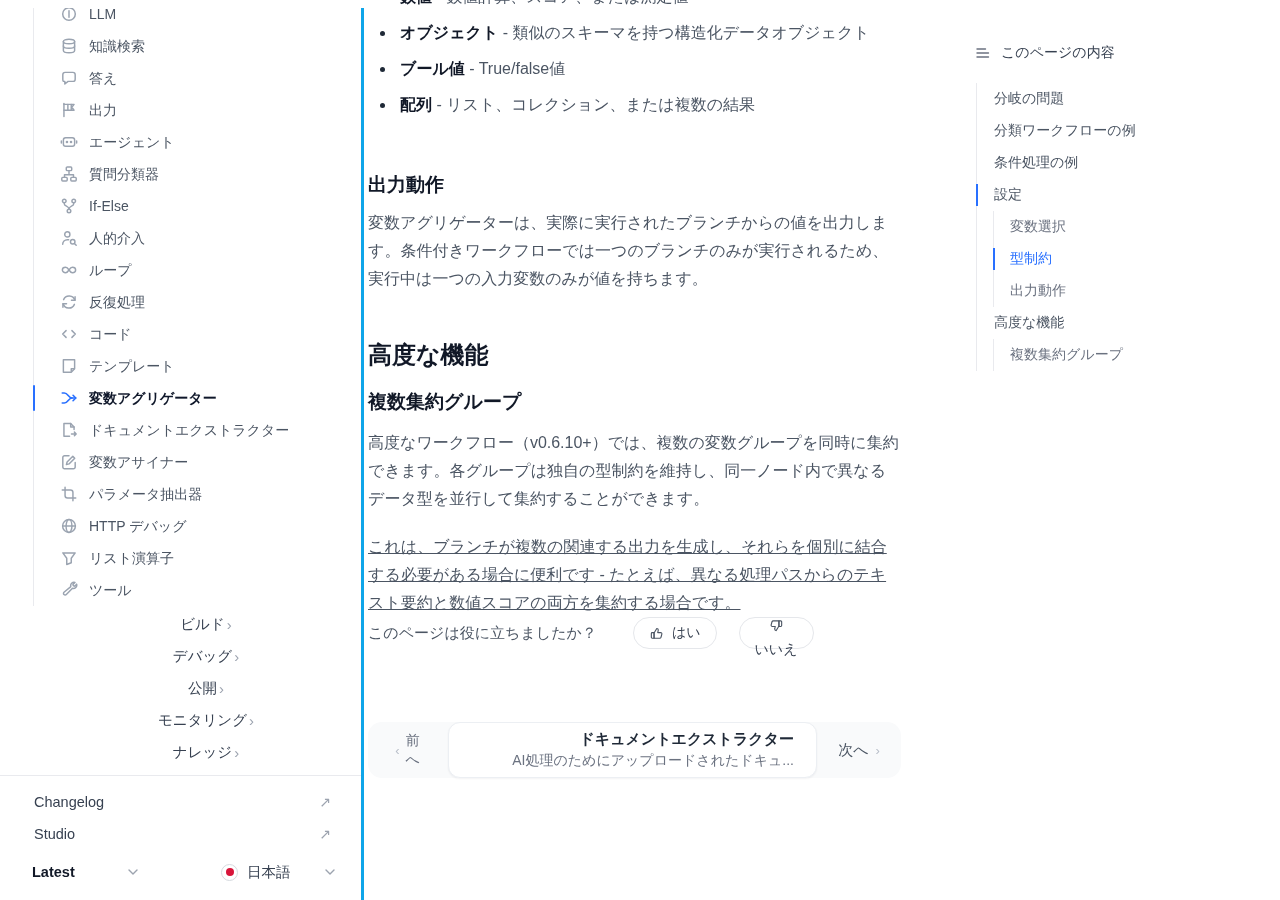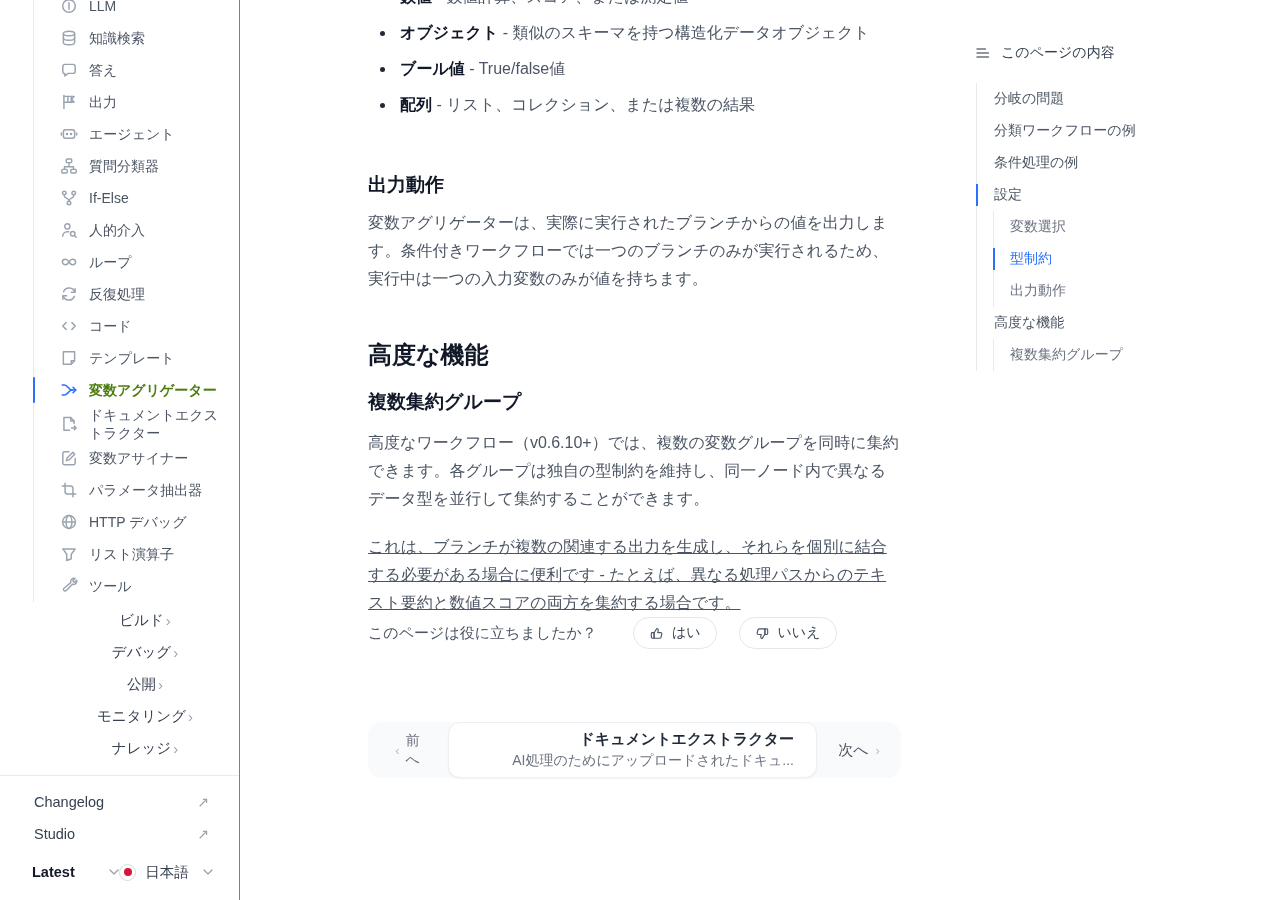--- a/index.html
+++ b/index.html
@@ -2,28 +2,28 @@
 <html><head>
 <meta charset="utf-8">
 <style>
   * { margin:0; padding:0; box-sizing:border-box; }
   html,body { width:1280px; height:900px; background:#fff; overflow:hidden;
     font-family:"Liberation Sans","DejaVu Sans",sans-serif; }
   ul { list-style:none; }
   svg { display:block; }
 
   
-  .sidebar { position:absolute; left:0; top:0; bottom:0; width:240px; background:#fff;
-    border-right:1px solid #0ea5e9; overflow:hidden; }
+  .sidebar { position:absolute; left:0; top:8px; bottom:0; width:364px; background:#fff;
+    border-right:3px solid #0ea5e9; overflow:hidden; }
   .nav-nodes { margin:-10px 0 0 33px; border-left:1px solid #e9eaee; }
   .node { display:flex; align-items:center; min-height:32px; padding:0 10px 0 26px; gap:11px;
     font-size:14px; color:#4b5563; cursor:pointer; position:relative; line-height:18px; }
   .node .nicon { width:18px; height:18px; flex:0 0 18px; color:#9aa3b0; }
   .node .nicon svg { width:100%; height:100%; }
-  .node.active { color:#4d7c0f; font-weight:600; }
+  .node.active { color:#0f172a; font-weight:600; }
   .node.active .nicon { color:#2970ff; }
   .node.active::before { content:""; position:absolute; left:-1px; top:3px; bottom:3px;
     width:2px; background:#2970ff; border-radius:1px; }
   .nav-sections { margin-top:2px; }
   .section-item { height:32px; display:flex; align-items:center; padding-left:51px; gap:2px;
     font-size:14.5px; color:#374151; cursor:pointer;justify-content:center; }
   .section-item .chev { color:#9ca3af; font-size:15px; line-height:1; }
   .sidebar-footer { position:absolute; left:0; right:0; bottom:0; background:#fff;
     border-top:1px solid #e9eaee; padding:10px 0 10px; }
   .flink { height:32px; display:flex; align-items:center; justify-content:space-between;
@@ -54,21 +54,21 @@
   h2.main-h { margin-top:46px; font-size:24px; line-height:32px; font-weight:700; color:#111827; }
   h3.sub-h2 { margin-top:17px; font-size:19px; line-height:28px; font-weight:700; color:#111827; }
   .content p { font-size:16px; line-height:28px; color:#4b5563; }
   .p1 { margin-top:10px; } .p2 { margin-top:13px; } .p3 { margin-top:20px;text-decoration:underline; }
 
   .feedback { display:flex; align-items:center;gap:7px; }
   .fb-q { font-size:15px; color:#4b5563; margin-right:29px; }
   .fb-btn { display:flex; align-items:center; gap:8px; height:32px; padding:0 15px;
     border:1px solid #e5e7eb; border-radius:16px; background:#fff; font-size:14px; color:#374151;
     cursor:pointer; font-family:inherit; }
-  .fb-btn + .fb-btn { margin-left:15px; }
+  .fb-btn + .fb-btn { margin-left:15px;flex-direction:column; }
   .fb-btn svg { color:#4b5563; }
 
   .pager { margin-top:73px; height:56px; background:#f9fafb; border-radius:14px;
     display:flex; align-items:stretch; }
   .pager-prev { width:80px; display:flex; align-items:center; justify-content:center; gap:5px;
     color:#6b7280; font-size:14px; cursor:pointer; background:transparent; border:none;
     font-family:inherit; }
   .pager-prev .pchev { color:#b9bfc9; font-size:13px; }
   .pager-prev .plabel { display:inline-block; width:16px; line-height:19px; text-align:center;
     word-break:break-all; }

